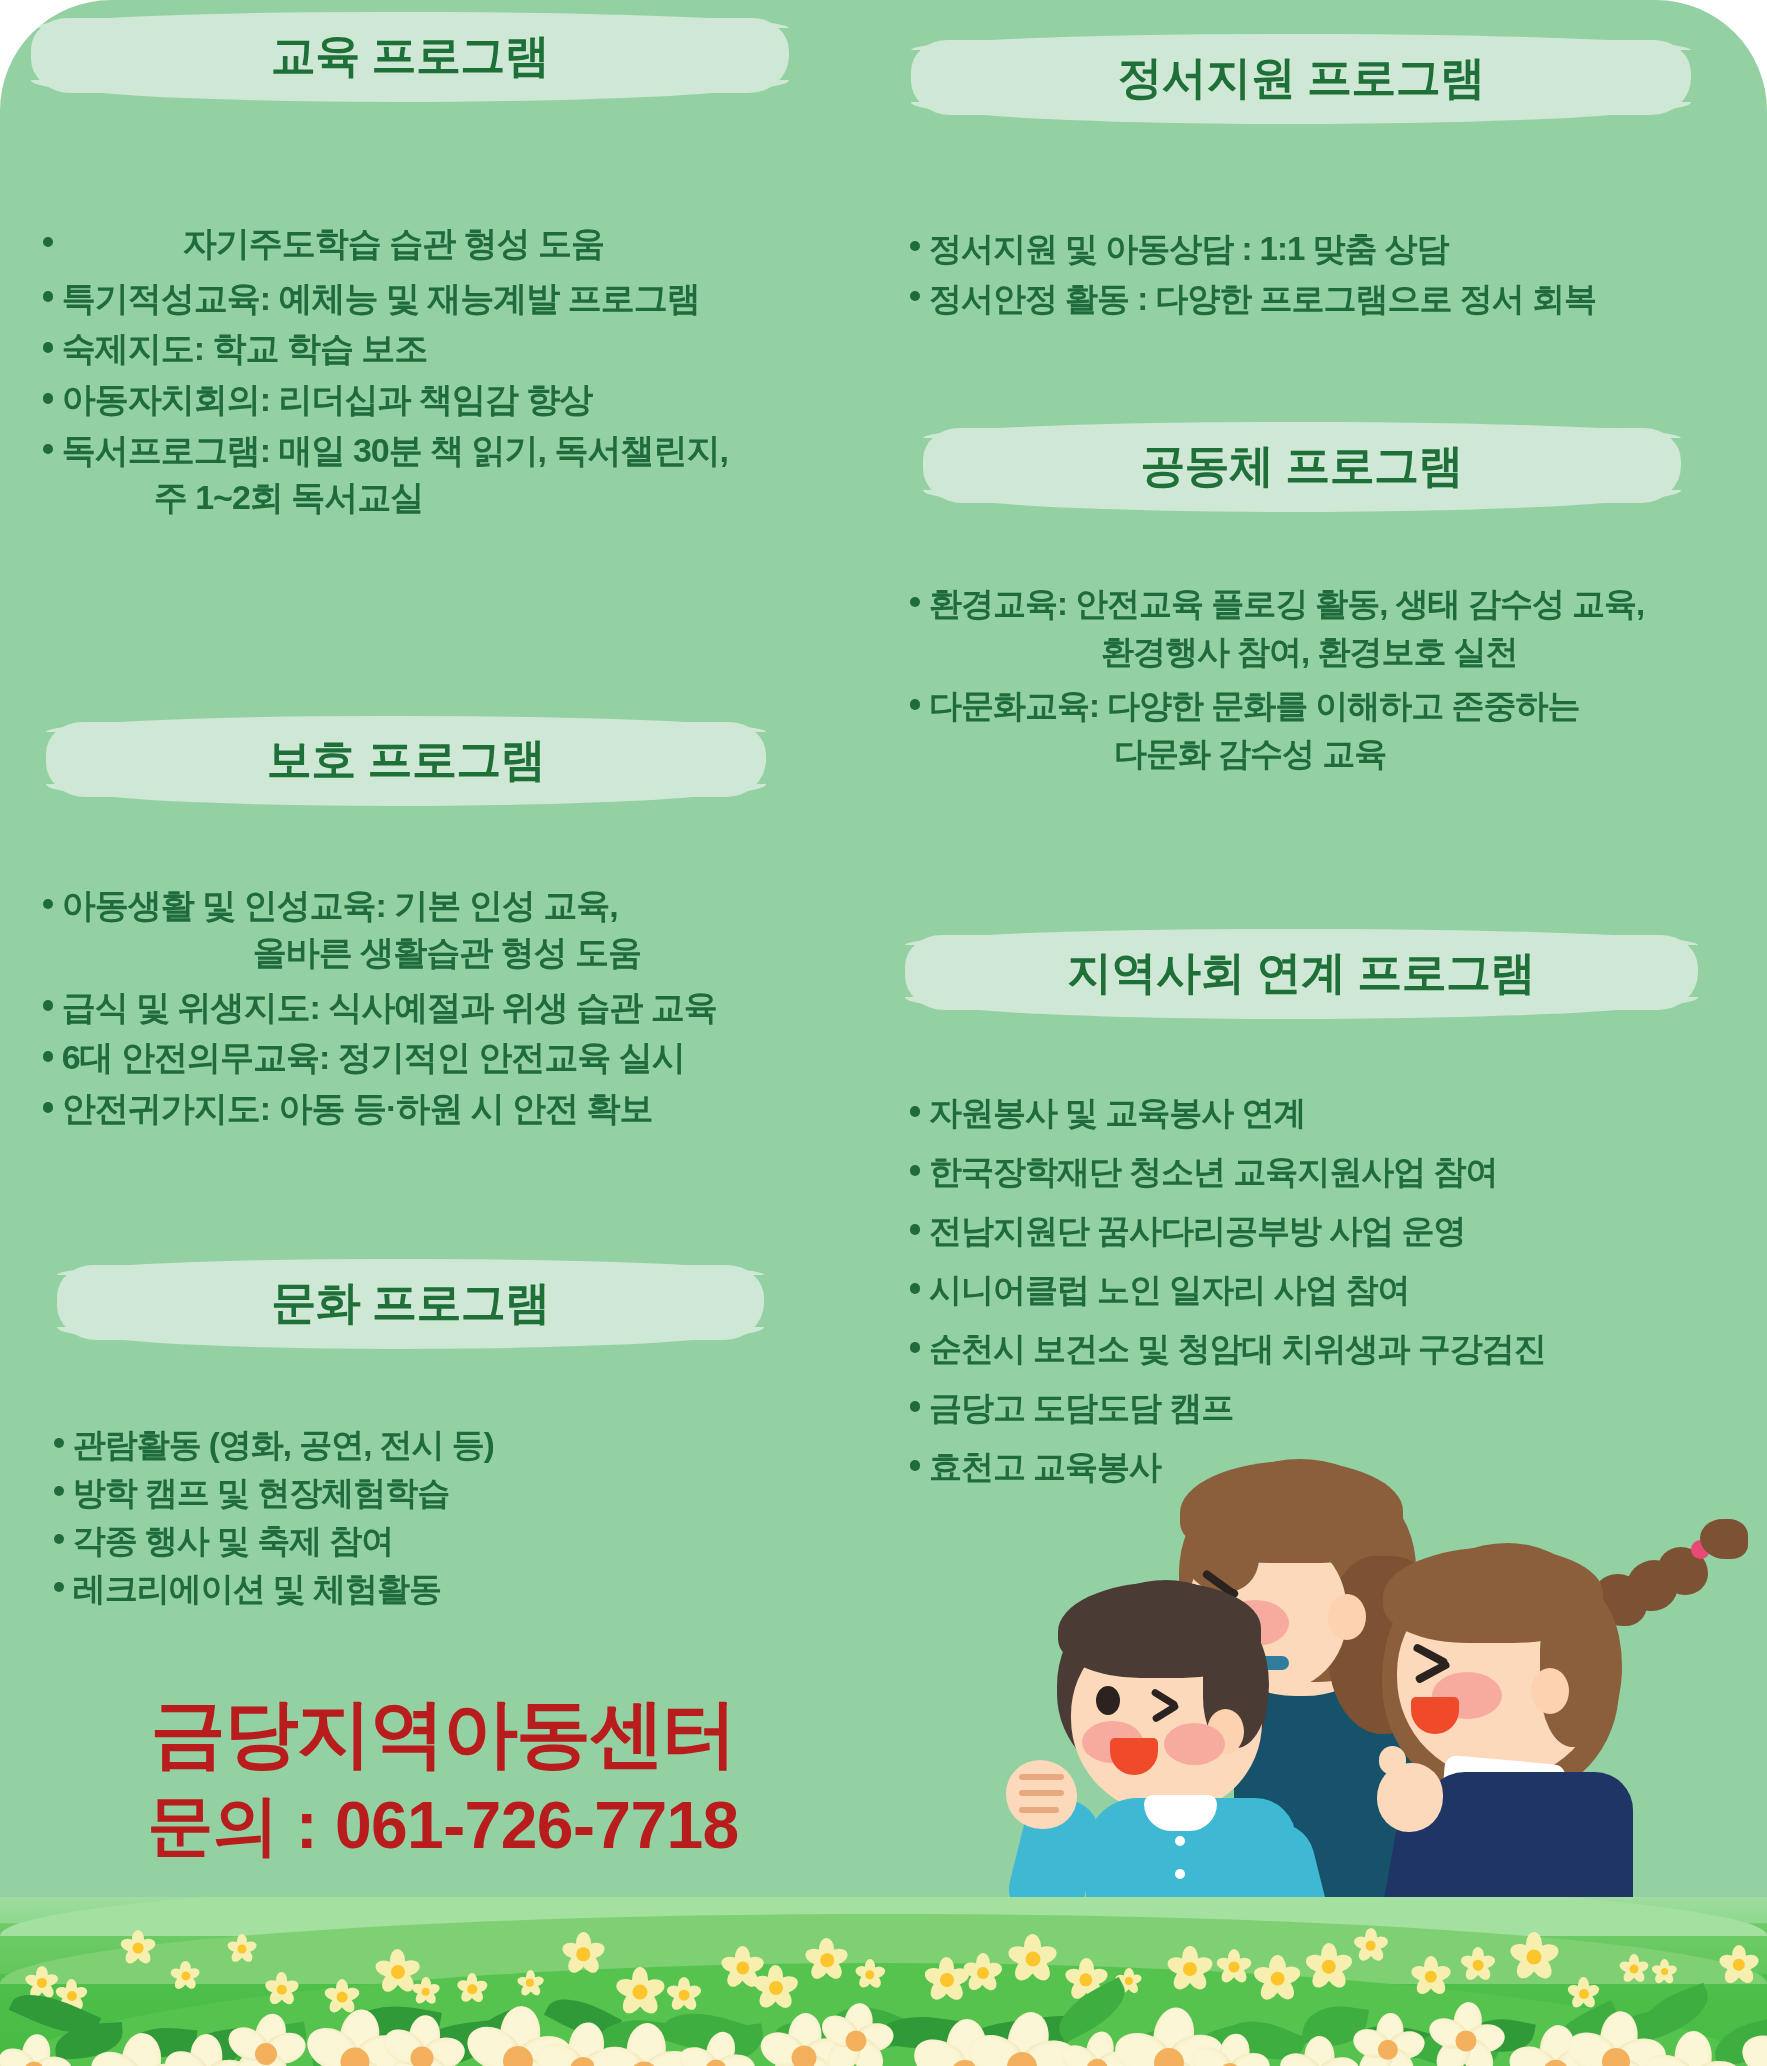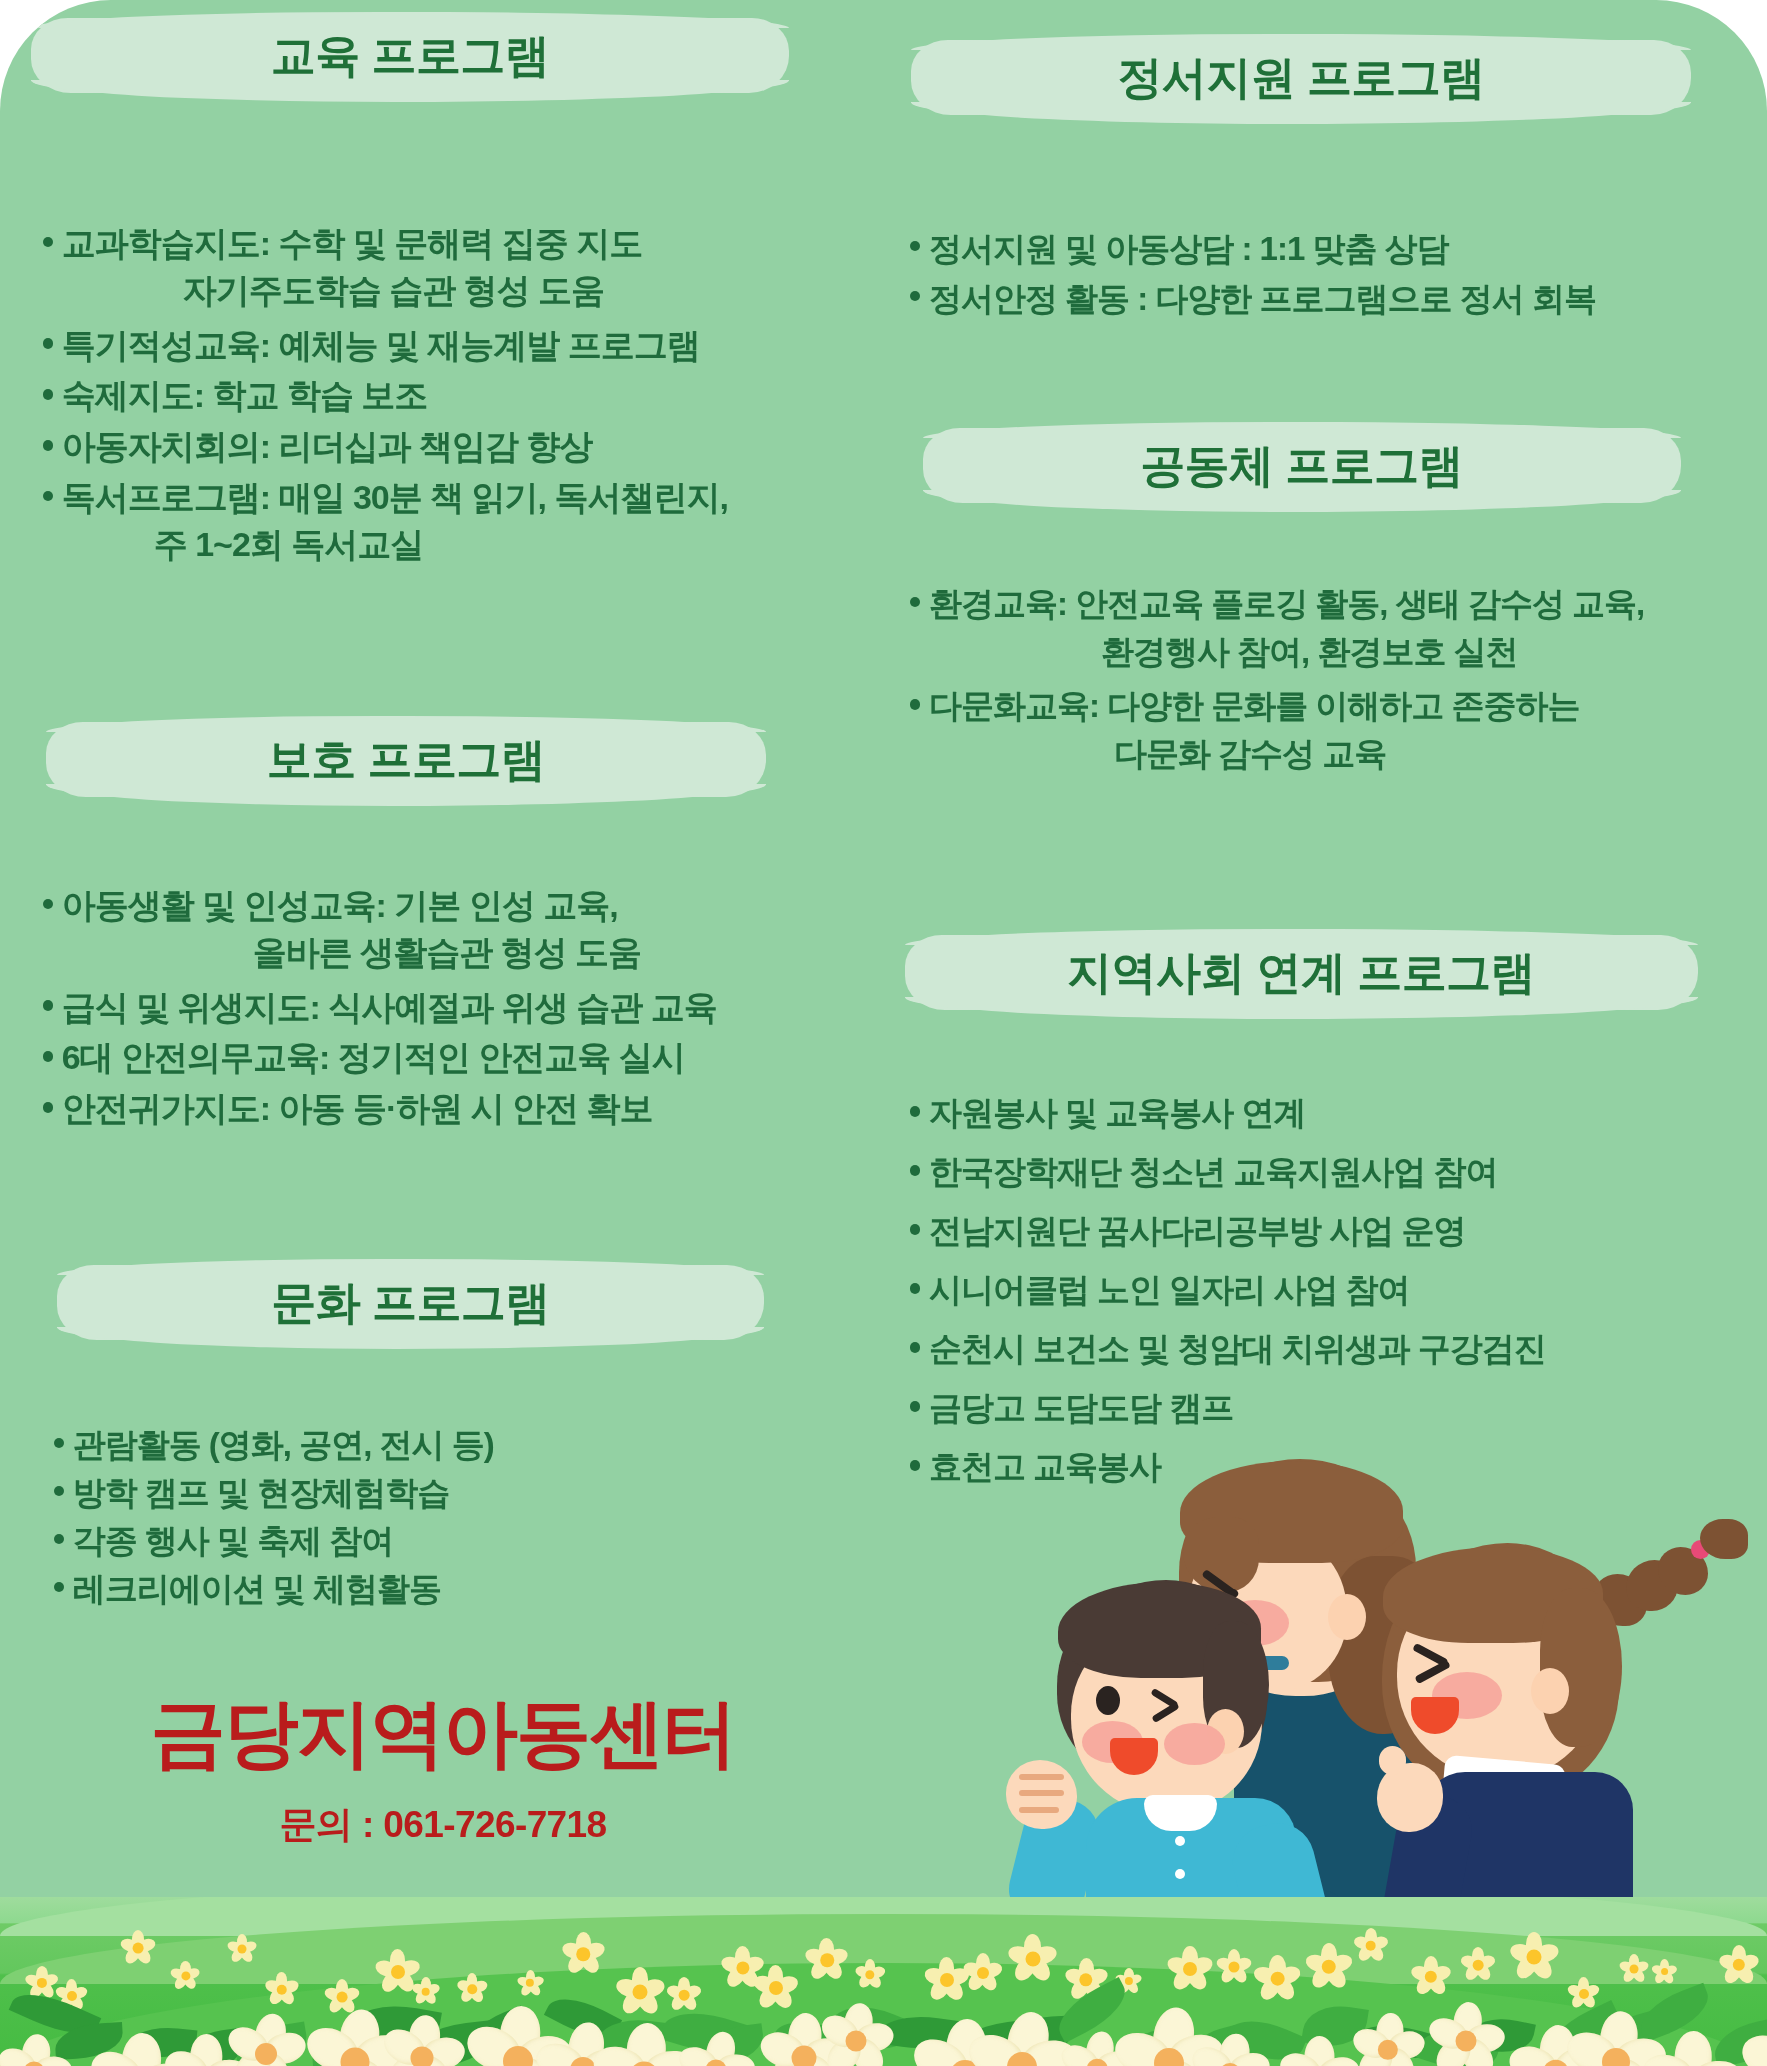--- a/index.html
+++ b/index.html
@@ -144,21 +144,20 @@
 
     <div class="col col-left">
 
       <div class="banner" style="position:absolute;left:31px;top:18px;width:758px;height:75px;">
         <span class="banner-title" style="font-size:45px;">교육 프로그램</span>
       </div>
 
       <ul class="plist" style="position:absolute;left:40px;top:220px;width:828px;font-size:34px;line-height:47px;">
         <li style="margin-bottom:7.6px;">
           <span class="dot" style="top:16.6px;"></span>
-          <span>교과학습지도: 수학 및 문해력 집중 지도</span>
           <span class="cont" style="padding-left:121px;">자기주도학습 습관 형성 도움</span>
         </li>
         <li style="margin-bottom:3.8px;">
           <span class="dot" style="top:16.6px;"></span>
           <span>특기적성교육: 예체능  및 재능계발 프로그램</span>
         </li>
         <li style="margin-bottom:3.8px;">
           <span class="dot" style="top:16.6px;"></span>
           <span>숙제지도: 학교 학습 보조</span>
         </li>
@@ -214,21 +213,21 @@
           <span class="dot" style="top:16.6px;"></span>
           <span>각종 행사 및 축제 참여</span>
         </li>
         <li>
           <span class="dot" style="top:16.6px;"></span>
           <span>레크리에이션 및 체험활동</span>
         </li>
       </ul>
 
       <div class="footer" style="top:1692px;font-size:75px;line-height:83px;">금당지역아동센터</div>
-      <div class="footer" style="top:1793px;font-size:37px;line-height:64px;letter-spacing:-0.6px;">문의 : 061-726-7718</div>
+      <div class="footer" style="top:1793px;font-size:66px;line-height:64px;letter-spacing:-0.6px;">문의 : 061-726-7718</div>
     </div>
 
     <div class="col col-right">
 
       <div class="banner" style="position:absolute;left:25.5px;top:40px;width:780px;height:75px;">
         <span class="banner-title" style="font-size:45px;">정서지원 프로그램</span>
       </div>
 
       <ul class="plist" style="position:absolute;left:21.7px;top:224px;width:854px;font-size:33px;line-height:50px;">
         <li>

